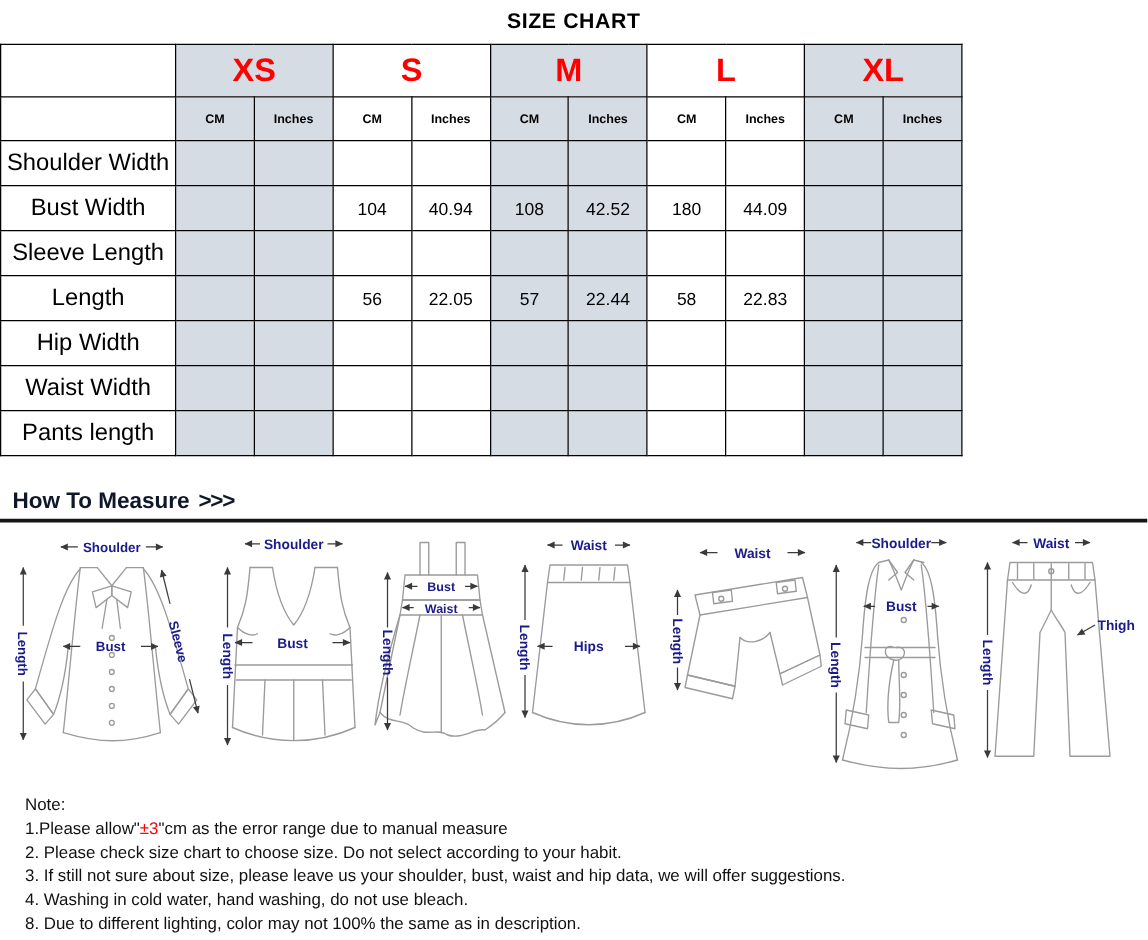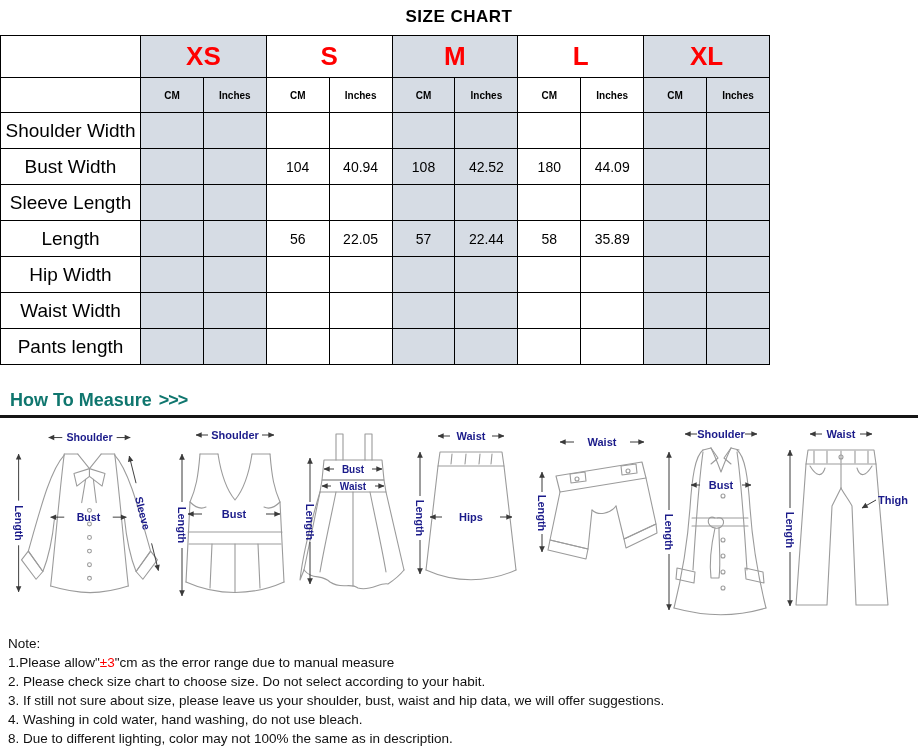--- a/index.html
+++ b/index.html
@@ -22,40 +22,40 @@
   }
   .c-label{width:140px;}
   tr.size-row th{height:41px;font-size:26px;font-weight:bold;color:#ff0000;}
   tr.unit-row th{height:34px;font-size:10px;font-weight:bold;color:#000;}
   .size-chart tbody td{height:35px;font-size:14px;}
   .size-chart td.rowlabel{font-size:19px;}
   .shaded{background:#d6dce4;}
   
   .htm-heading{
     margin:25px 0 0 10px;
-    color:#0f766e;font-size:18px;font-weight:bold;
+    color:#0f172a;font-size:18px;font-weight:bold;
     display:flex;align-items:flex-end;gap:7px;
   }
   .htm-chevrons{font-size:18px;font-weight:bold;letter-spacing:-1px;}
   .rule{height:3px;background:#161616;margin-top:4px;}
   
   .diagrams{
     display:flex;justify-content:space-between;align-items:flex-start;
     padding:4px 6px 0 6px;height:204px;text-align:center;
   }
   .diagrams svg{display:block;}
   .outline{fill:none;stroke:#9b9b9b;stroke-width:1.1;stroke-linejoin:round;stroke-linecap:round;}
   .arrow{stroke:#3a3a3a;stroke-width:1;fill:none;}
   .dlabel{
     fill:#1b1b8a;font-size:11px;font-weight:bold;
     font-family:"Liberation Sans",sans-serif;
   }
   .dlabel.small{font-size:10px;}
   
-  .notes{margin:8px 0 0 8px;font-size:13.5px;line-height:19px;color:#111;}
+  .notes{margin:8px 0 0 20px;font-size:13.5px;line-height:19px;color:#111;}
   .notes .red{color:#ff0000;}
 </style>
 </head>
 <body>
 
 <div class="page-title">SIZE CHART</div>
 
 <table class="size-chart">
   <colgroup>
       <col class="c-label">
@@ -126,21 +126,21 @@
       </tr>
       <tr>
         <td class="rowlabel">Length</td>
         <td class="shaded"></td>
         <td class="shaded"></td>
         <td>56</td>
         <td>22.05</td>
         <td class="shaded">57</td>
         <td class="shaded">22.44</td>
         <td>58</td>
-        <td>35.89</td>
+        <td>22.83</td>
         <td class="shaded"></td>
         <td class="shaded"></td>
       </tr>
       <tr>
         <td class="rowlabel">Hip Width</td>
         <td class="shaded"></td>
         <td class="shaded"></td>
         <td></td>
         <td></td>
         <td class="shaded"></td>

